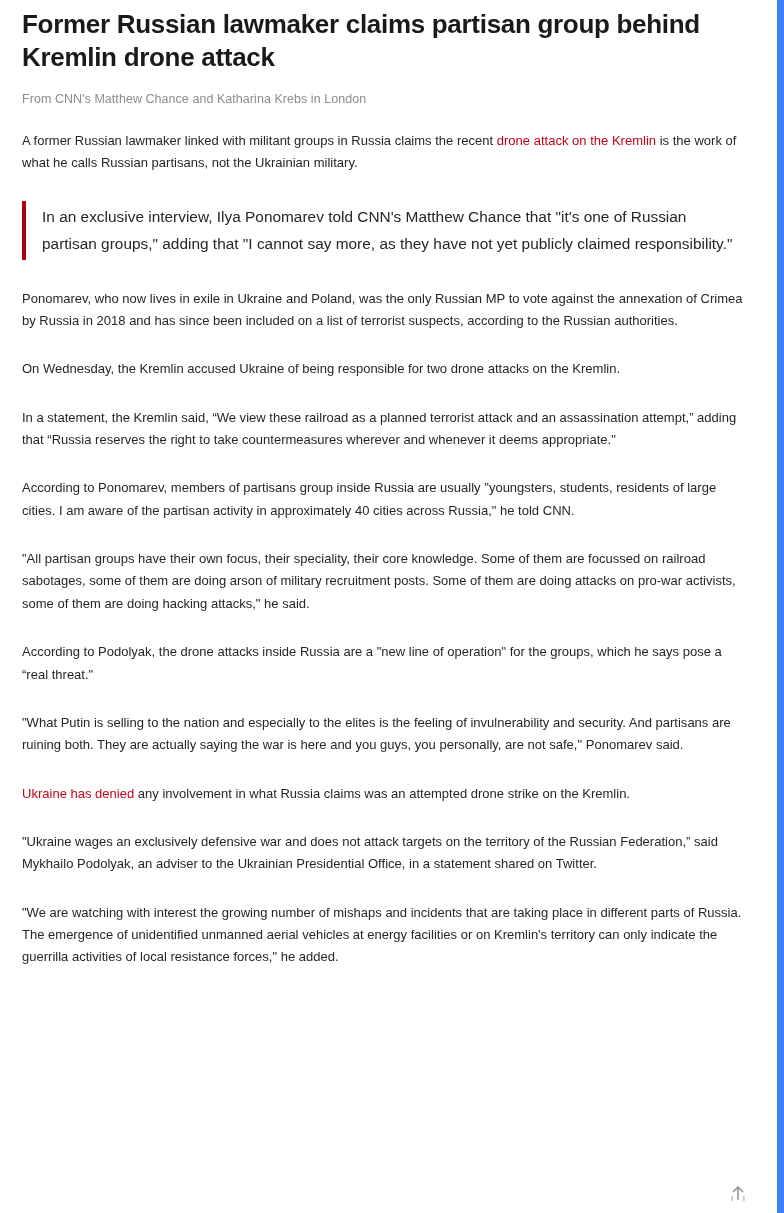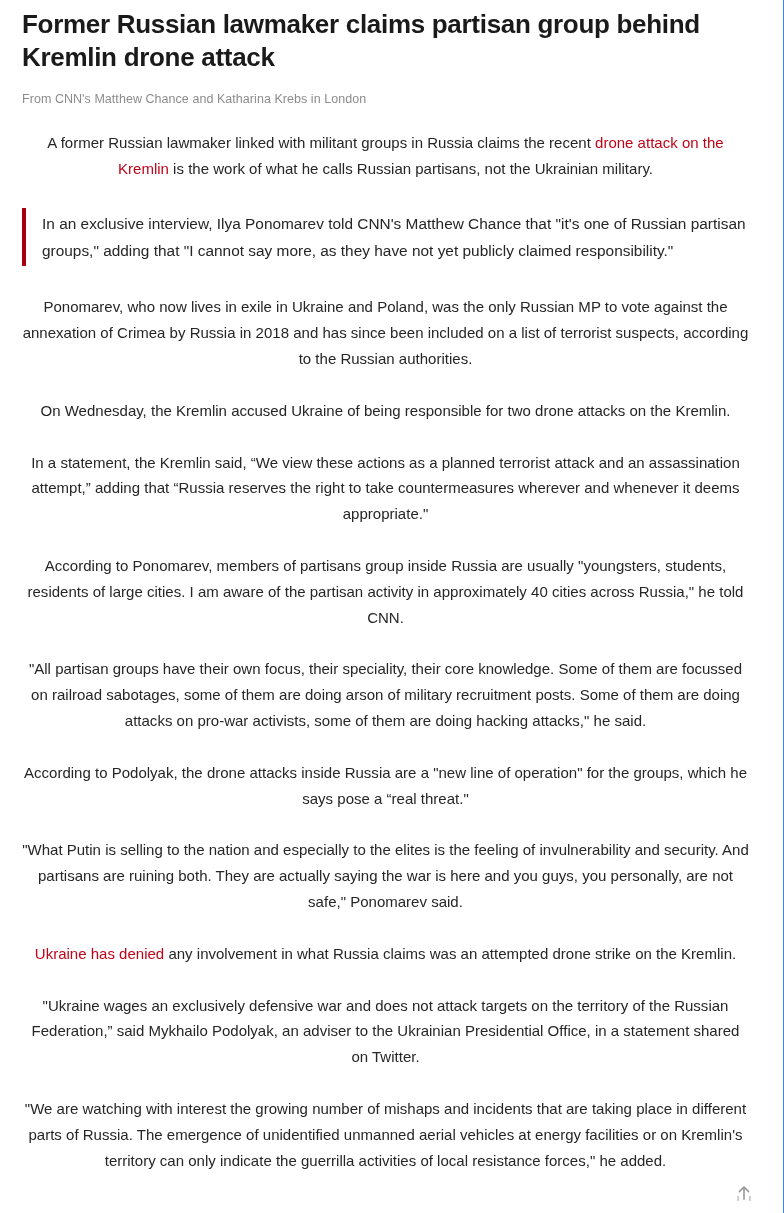--- a/index.html
+++ b/index.html
@@ -12,21 +12,21 @@
     height: 1213px;
     font-family: "Liberation Sans", sans-serif;
     color: #262626;
     overflow: hidden;
     position: relative;
   }
   .page {
     width: 784px;
     height: 1213px;
     box-sizing: border-box;
-    border-right: 1px solid #3b82f6;
+    border-right: 7px solid #3b82f6;
     position: relative;
     background: #ffffff;
   }
   .article {
     padding: 8px 34px 0 22px;
     box-sizing: border-box;
   }
   .headline {
     font-size: 26px;
     line-height: 1.28;
@@ -37,26 +37,25 @@
     max-width: 700px;
   }
   .byline {
     font-size: 12.5px;
     line-height: 1.4;
     color: #8c8c8c;
     margin: 16px 0 22px 0;
     letter-spacing: 0.05px;
   }
   p.body-text {
-    font-size: 15px;
+    font-size: 13px;
     line-height: 1.72;
     color: #262626;
     margin: 0 0 26px 0;
     letter-spacing: 0.01px;
-    text-align: center;
   }
   p.body-text:last-of-type {
     margin-bottom: 0;
   }
   a.inline-link {
     color: #c00418;
     text-decoration: none;
   }
   blockquote.pull-quote {
     margin: 13px 0 28px 0;
@@ -99,21 +98,21 @@
     <p class="body-text"><span>A former Russian lawmaker linked with militant groups in Russia claims the recent </span><a class="inline-link" href="#">drone attack on the Kremlin</a><span> is the work of what he calls Russian partisans, not the Ukrainian military.</span></p>
 
     <blockquote class="pull-quote">
       <p>In an exclusive interview, Ilya Ponomarev told CNN's Matthew Chance that "it's one of Russian partisan groups," adding that "I cannot say more, as they have not yet publicly claimed responsibility."</p>
     </blockquote>
 
     <p class="body-text">Ponomarev, who now lives in exile in Ukraine and Poland, was the only Russian MP to vote against the annexation of Crimea by Russia in 2018 and has since been included on a list of terrorist suspects, according to the Russian authorities.</p>
 
     <p class="body-text">On Wednesday, the Kremlin accused Ukraine of being responsible for two drone attacks on the Kremlin.</p>
 
-    <p class="body-text">In a statement, the Kremlin said, “We view these actions as a planned terrorist attack and an assassination attempt,” adding that “Russia reserves the right to take countermeasures wherever and whenever it deems appropriate."</p>
+    <p class="body-text">In a statement, the Kremlin said, “We view these railroad as a planned terrorist attack and an assassination attempt,” adding that “Russia reserves the right to take countermeasures wherever and whenever it deems appropriate."</p>
 
     <p class="body-text">According to Ponomarev, members of partisans group inside Russia are usually "youngsters, students, residents of large cities. I am aware of the partisan activity in approximately 40 cities across Russia," he told CNN.</p>
 
     <p class="body-text">"All partisan groups have their own focus, their speciality, their core knowledge. Some of them are focussed on railroad sabotages, some of them are doing arson of military recruitment posts. Some of them are doing attacks on pro-war activists, some of them are doing hacking attacks," he said.</p>
 
     <p class="body-text">According to Podolyak, the drone attacks inside Russia are a "new line of operation" for the groups, which he says pose a “real threat."</p>
 
     <p class="body-text">"What Putin is selling to the nation and especially to the elites is the feeling of invulnerability and security. And partisans are ruining both. They are actually saying the war is here and you guys, you personally, are not safe," Ponomarev said.</p>
 
     <p class="body-text"><a class="inline-link" href="#">Ukraine has denied</a><span> any involvement in what Russia claims was an attempted drone strike on the Kremlin.</span></p>

